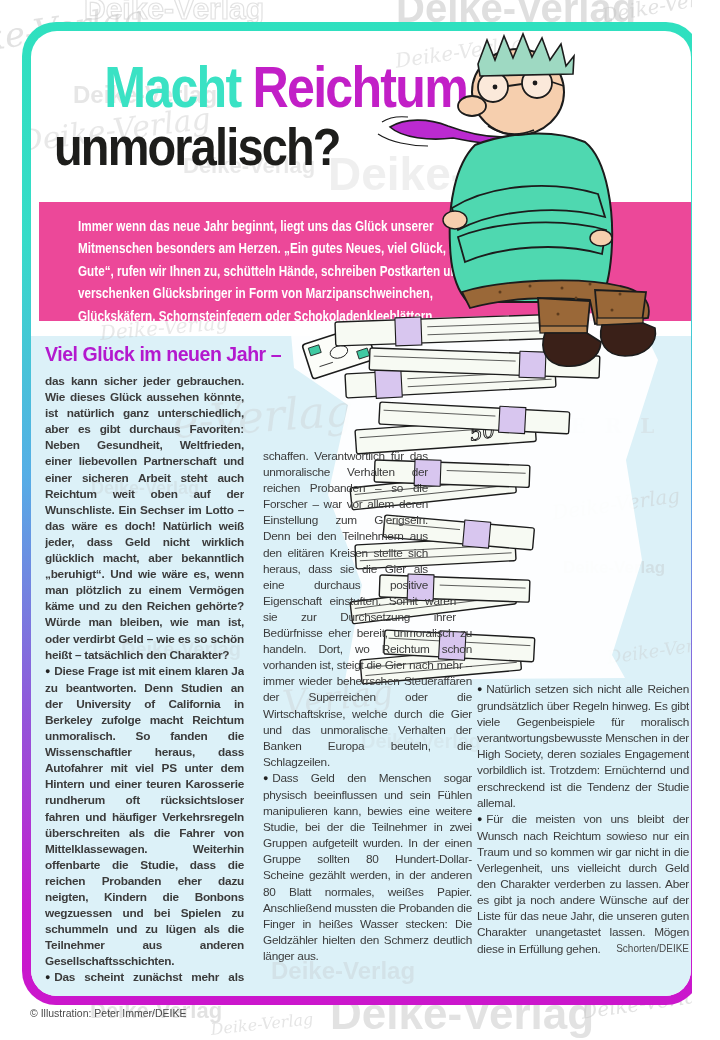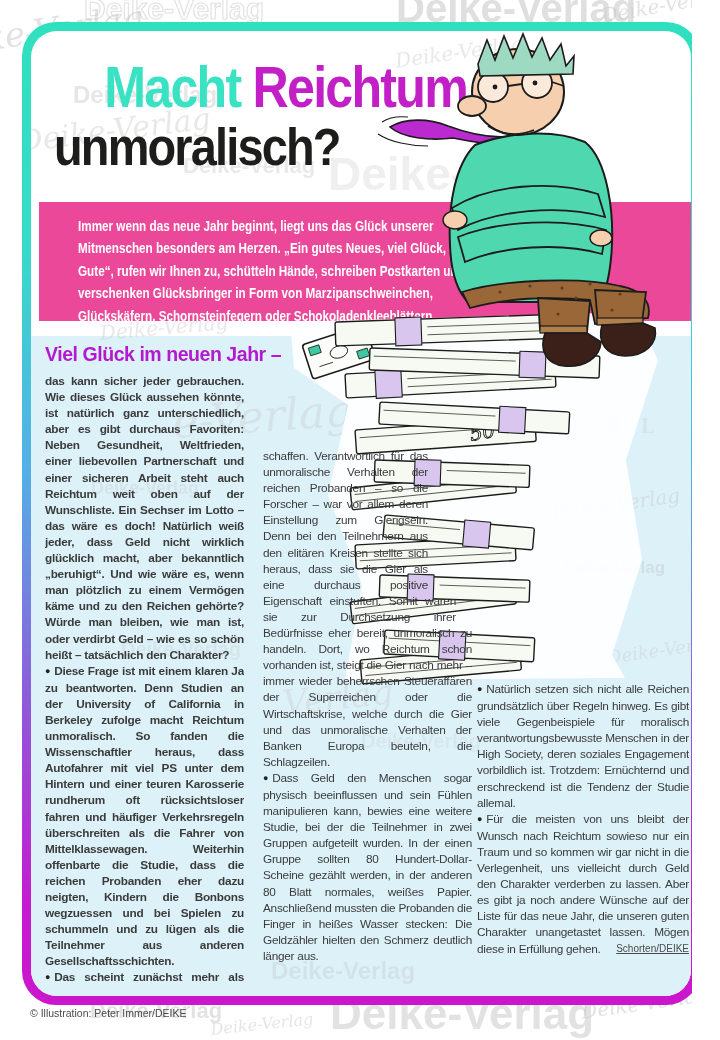--- a/index.html
+++ b/index.html
@@ -39,21 +39,21 @@
               color:#ffffff;font-weight:bold;font-size:15px;line-height:22.4px;letter-spacing:0;}
 
   
   .subtitle{position:absolute;left:14px;top:311px;font-weight:bold;font-size:21px;
             color:#b319ce;letter-spacing:-0.5px;transform:scaleX(.93);transform-origin:0 0;
             white-space:nowrap;z-index:6;}
   .col{position:absolute;font-size:11.8px;line-height:16.1px;letter-spacing:-0.25px;
        color:#3b3b3b;text-align:justify;z-index:6;overflow:hidden;}
   .col p{margin:0;}
   .col .bullet{display:inline-block;font-size:9px;margin-right:4px;transform:translateY(-1px);color:#222;}
-  .col .byline{float:right;font-size:10px;color:#4a4a4a;letter-spacing:0;text-decoration:underline;}
+  .col .byline{float:right;font-size:10px;color:#4a4a4a;letter-spacing:0;}
   #col1{left:14px;top:342px;width:199px;height:616px;font-weight:bold;}
   #col2{left:232px;top:417px;width:209px;height:542px;}
   #col3{left:446px;top:650px;width:212px;height:312px;}
   .sp1{float:right;width:44px;height:130px;}
   .sp2{float:right;clear:right;width:16px;height:34px;}
 
   
   .illu{position:absolute;left:259px;top:-1px;width:415px;height:665px;z-index:5;}
 
   

